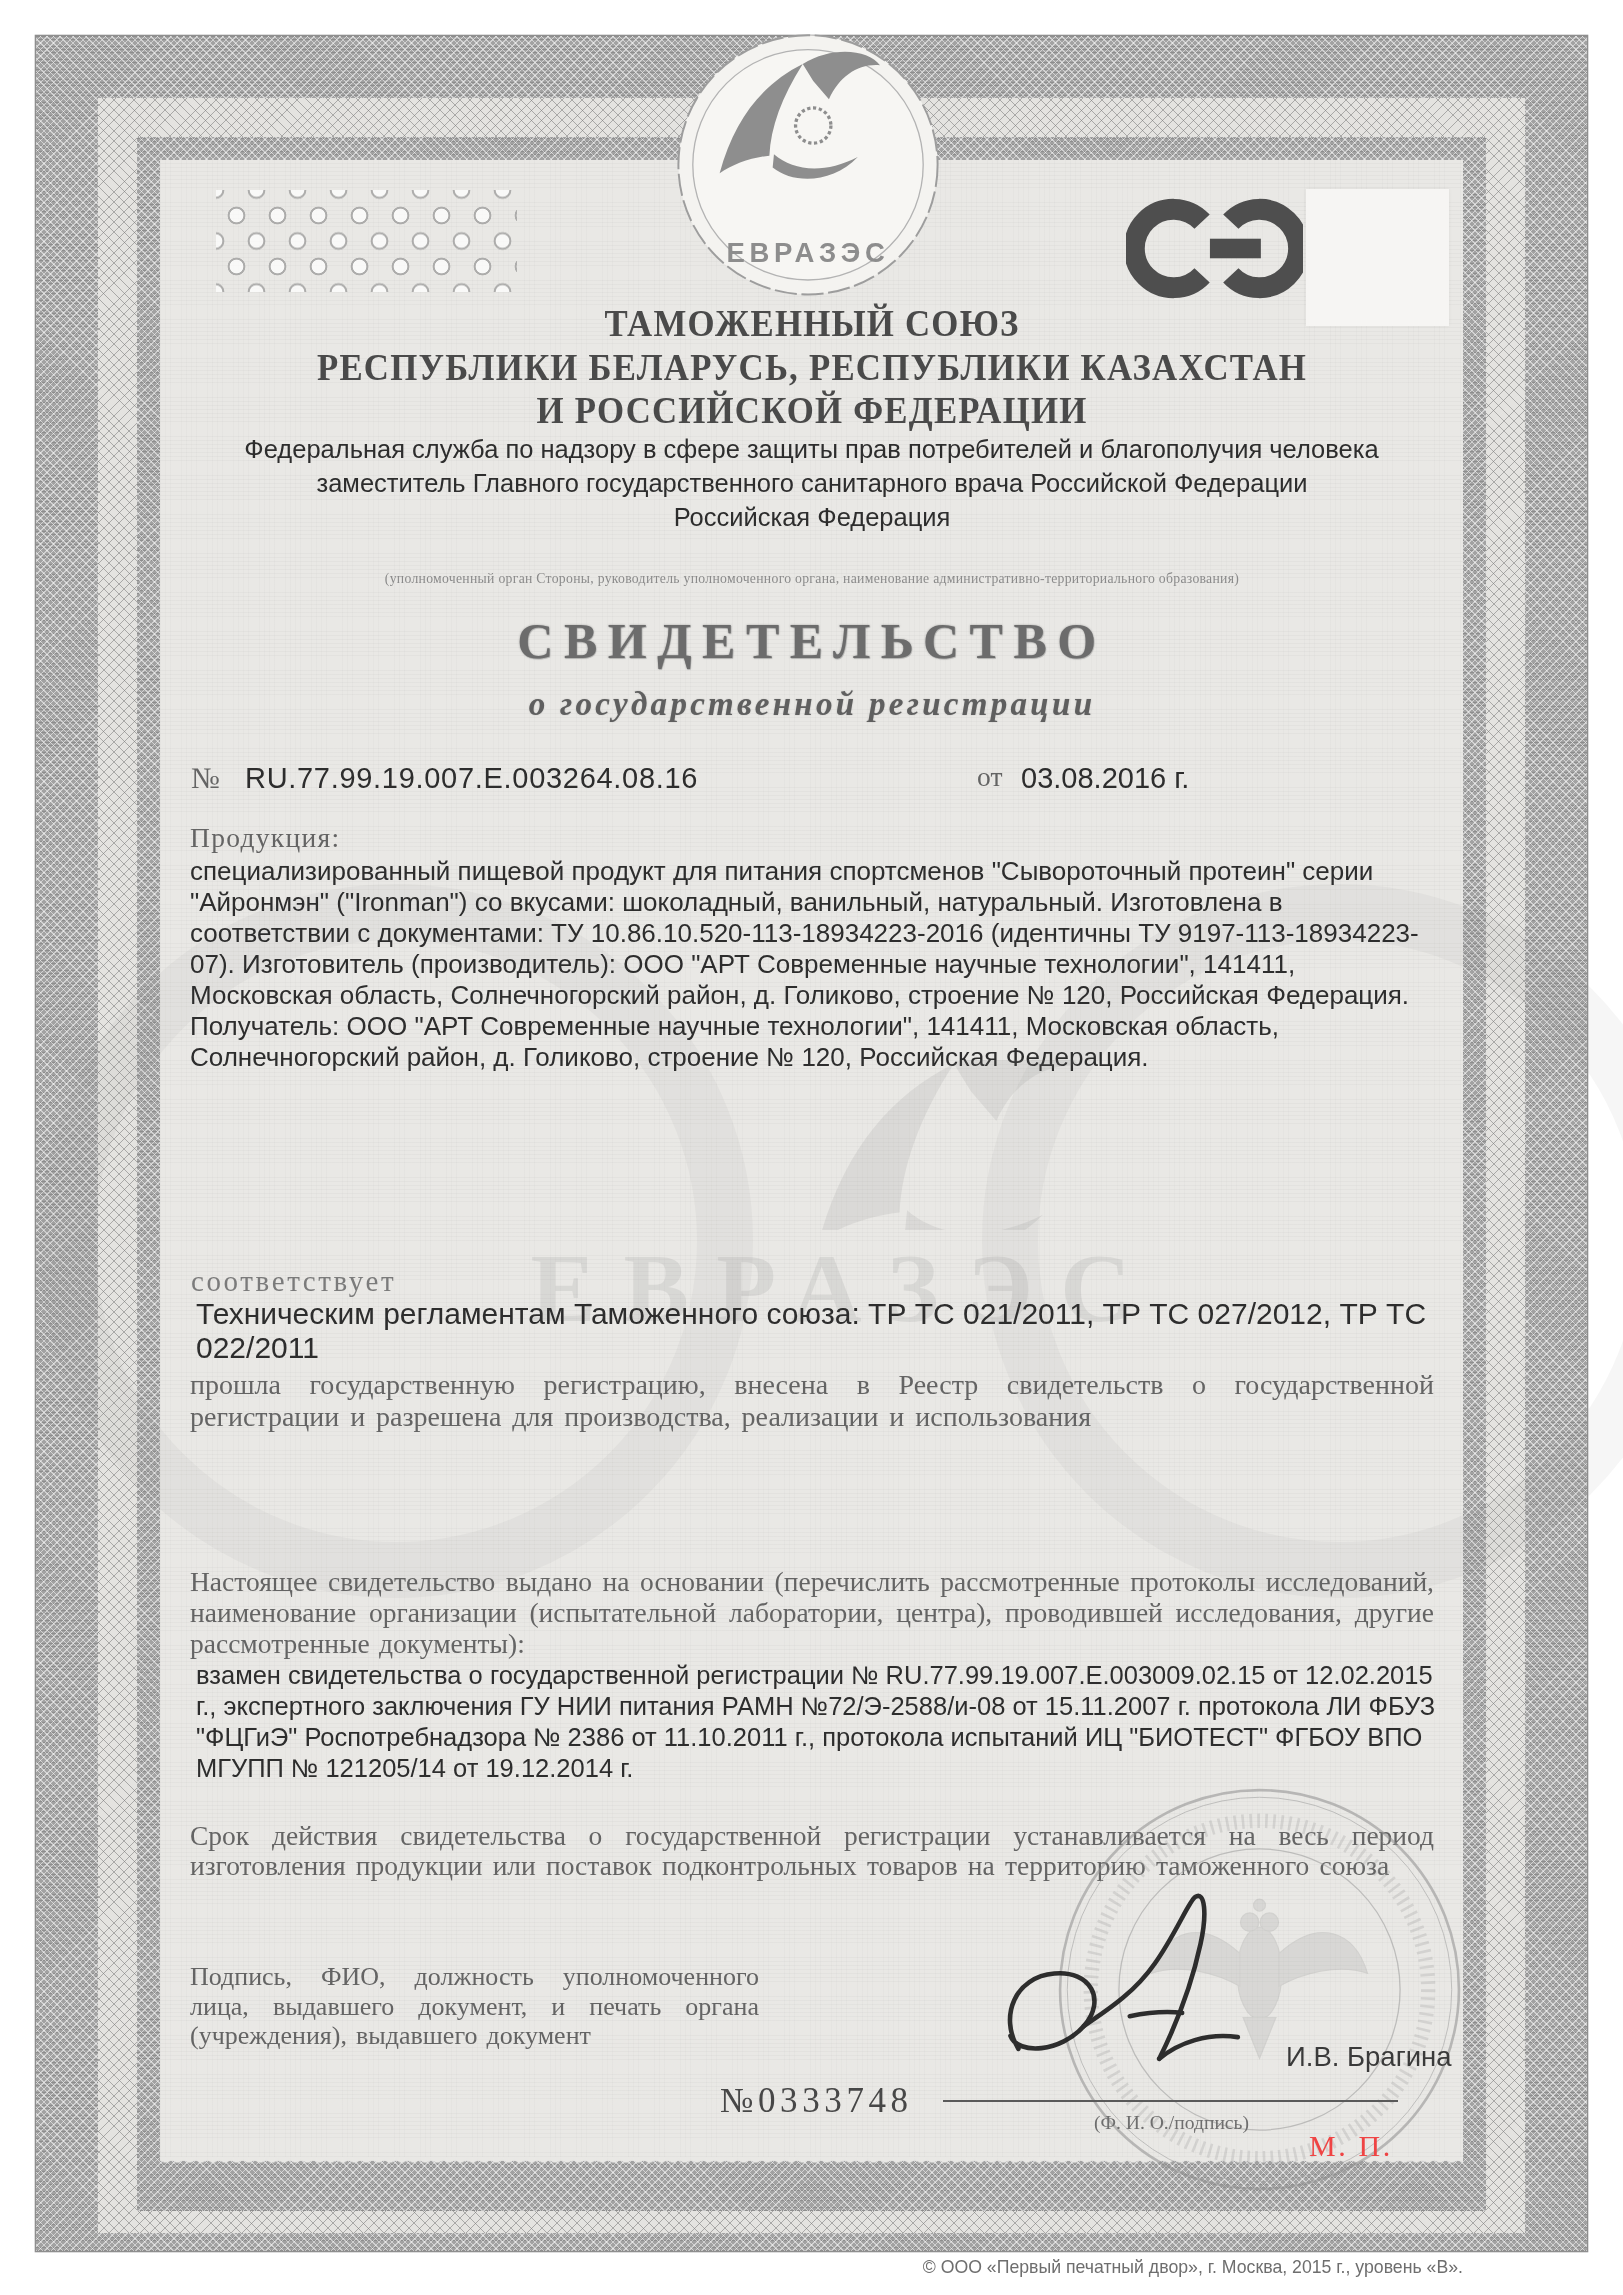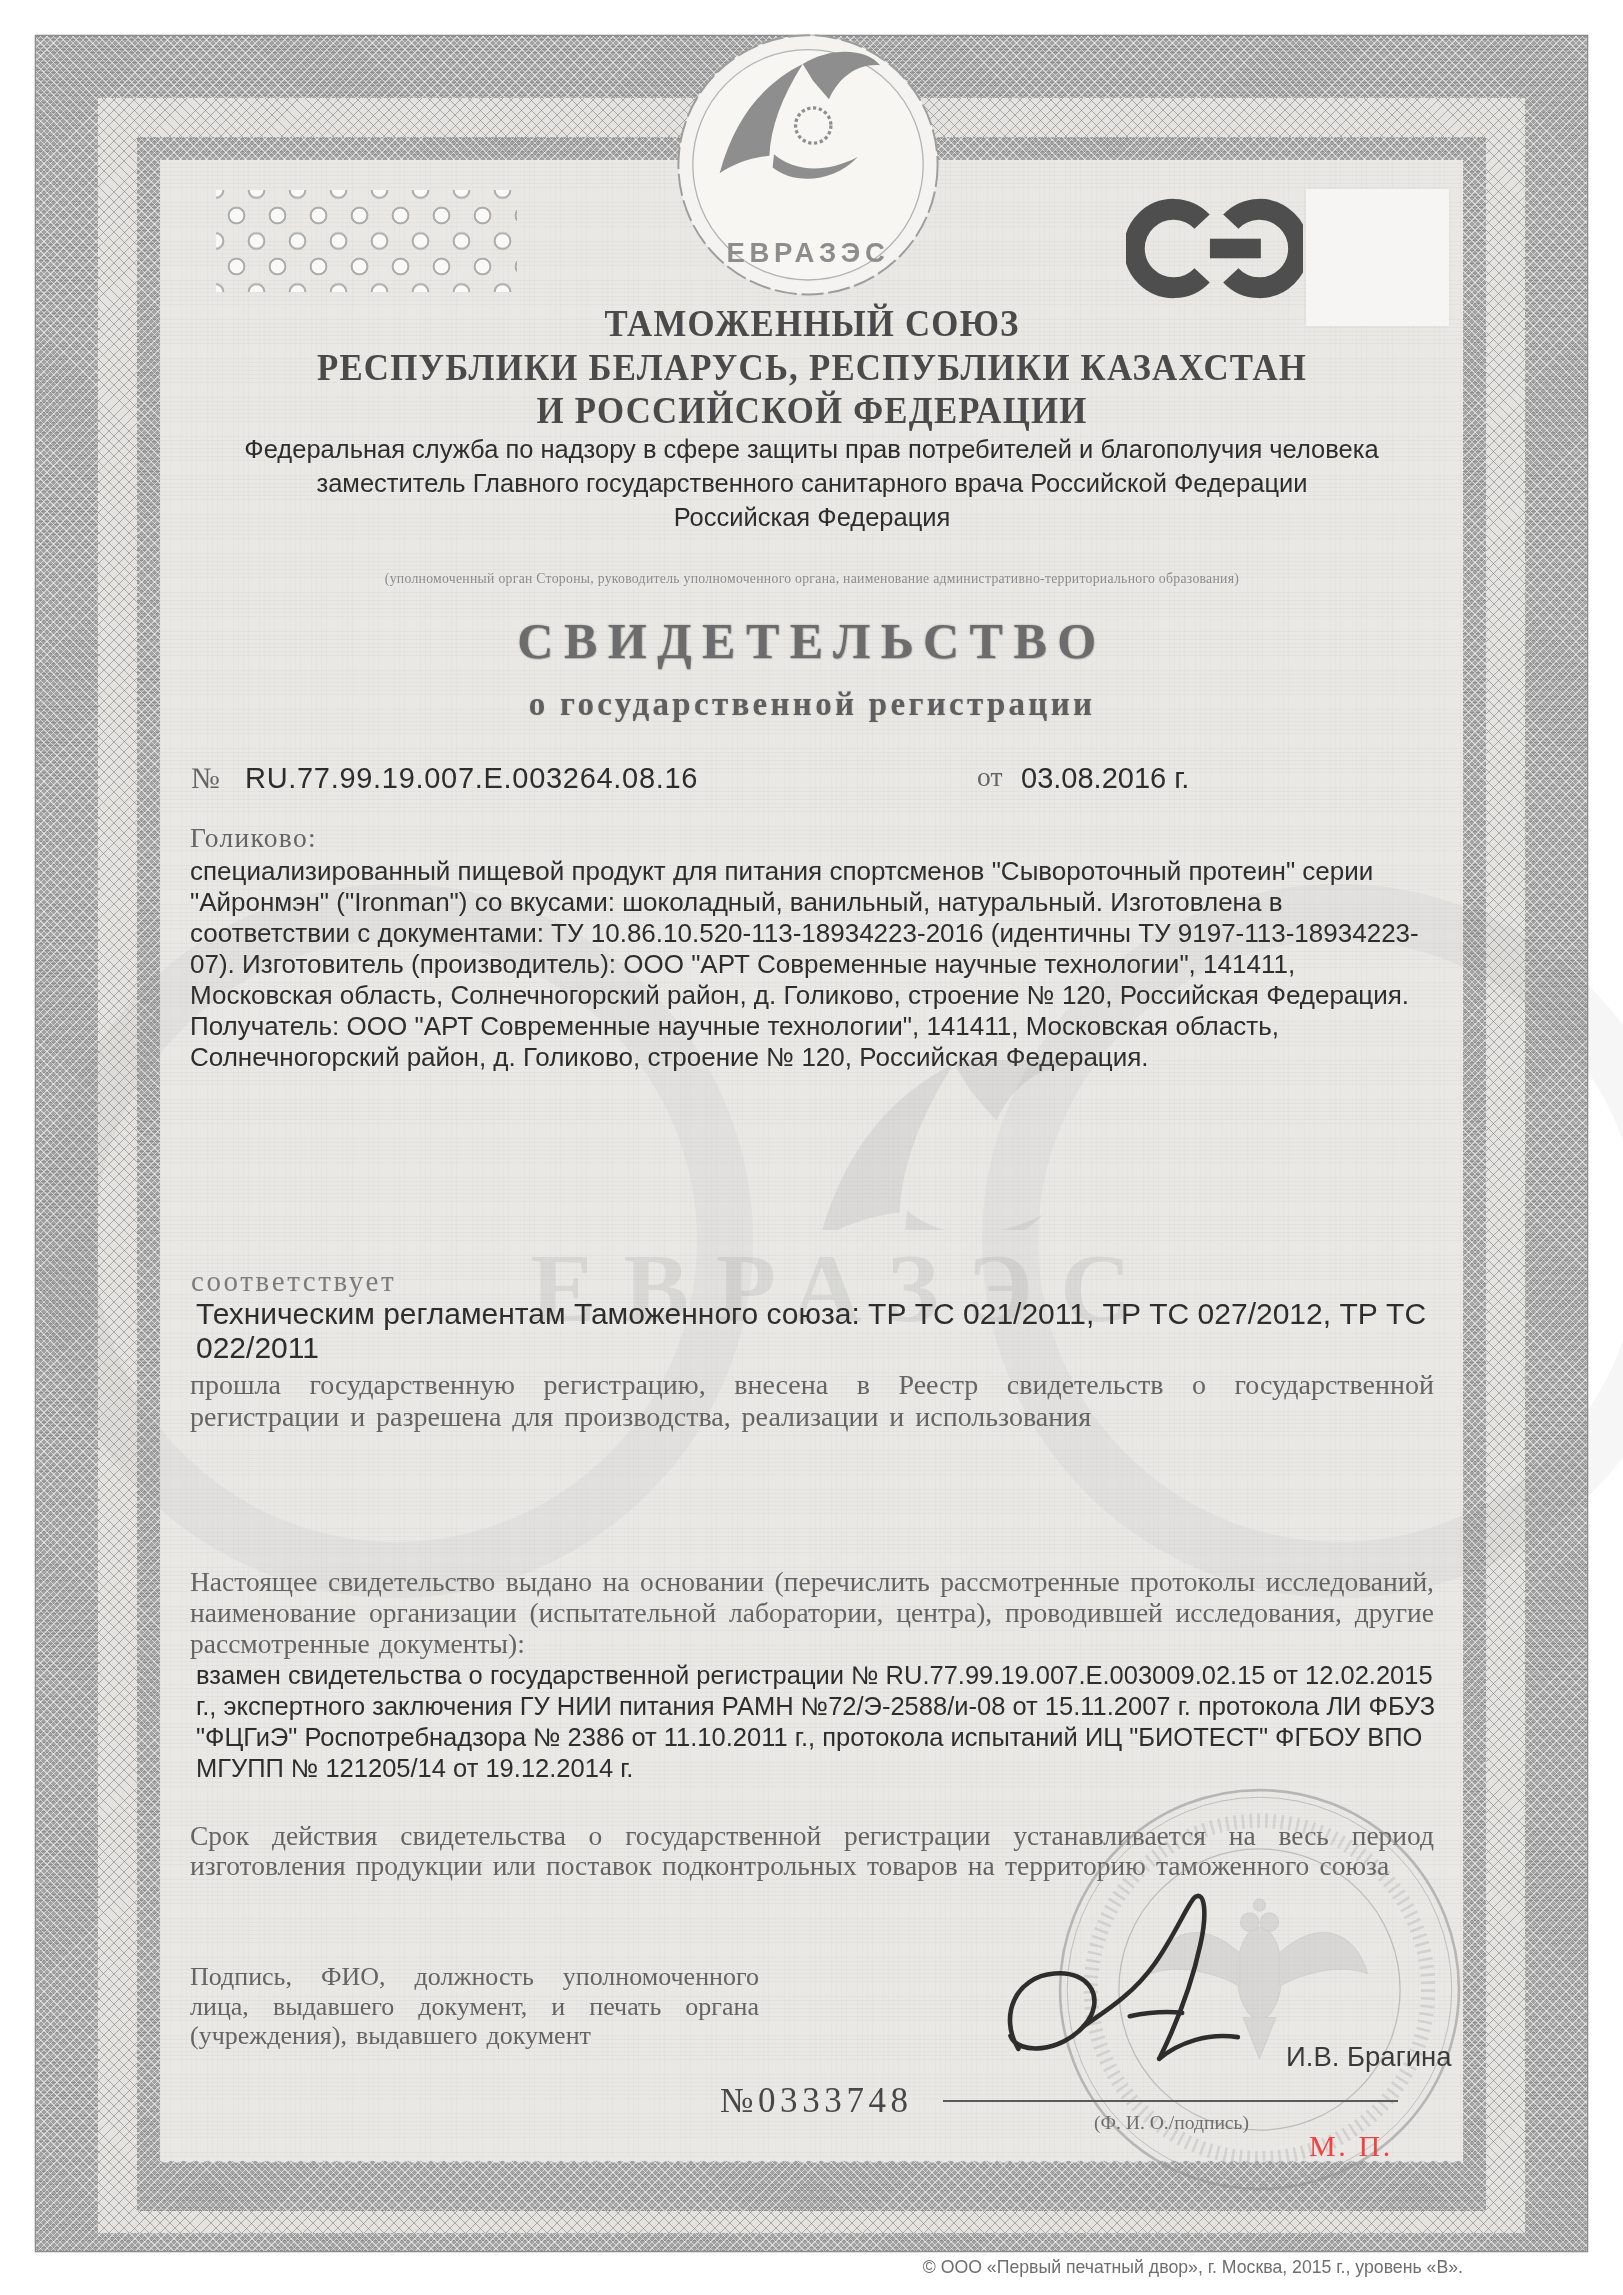--- a/index.html
+++ b/index.html
@@ -99,28 +99,28 @@
   <div class="abs serif union-line center" style="left:190px;top:346px;width:1244px;font-size:37px;">РЕСПУБЛИКИ БЕЛАРУСЬ, РЕСПУБЛИКИ КАЗАХСТАН</div>
   <div class="abs serif union-line center" style="left:190px;top:389px;width:1244px;font-size:37px;">И РОССИЙСКОЙ ФЕДЕРАЦИИ</div>
 
   <div class="abs sans dark-fill center" style="left:157px;top:435px;width:1309px;font-size:25.5px;">Федеральная служба по надзору в сфере защиты прав потребителей и благополучия человека</div>
   <div class="abs sans dark-fill center" style="left:190px;top:469px;width:1244px;font-size:25.5px;">заместитель Главного государственного санитарного врача Российской Федерации</div>
   <div class="abs sans dark-fill center" style="left:190px;top:503px;width:1244px;font-size:25.5px;">Российская Федерация</div>
 
   <div class="abs serif note-small center" style="left:190px;top:571px;width:1244px;">(уполномоченный орган Стороны, руководитель уполномоченного органа, наименование административно-территориального образования)</div>
 
   <div class="abs serif doc-title center" style="left:190px;top:612px;width:1244px;font-size:50px;">СВИДЕТЕЛЬСТВО</div>
-  <div class="abs serif doc-sub center" style="left:190px;top:686px;width:1244px;font-size:33px;">о государственной регистрации</div>
+  <div class="abs serif doc-sub center" style="left:190px;top:686px;width:1244px;font-size:33px;font-style:italic;">о государственной регистрации</div>
 
   <div class="abs serif gray-tpl" style="left:191px;top:761px;font-size:30px;">№</div>
   <div class="abs sans dark-fill" style="left:245px;top:762px;font-size:29px;letter-spacing:0.7px;">RU.77.99.19.007.E.003264.08.16</div>
   <div class="abs serif gray-tpl" style="left:977px;top:761px;font-size:27.5px;">от</div>
   <div class="abs sans dark-fill" style="left:1021px;top:762px;font-size:29px;">03.08.2016 г.</div>
 
-  <div class="abs serif gray-tpl" style="left:190px;top:822px;font-size:27.5px;letter-spacing:1.3px;">Голиково:</div>
+  <div class="abs serif gray-tpl" style="left:190px;top:822px;font-size:27.5px;letter-spacing:1.3px;">Продукция:</div>
   <div class="abs sans dark-fill" style="left:190px;top:856px;width:1250px;font-size:26px;line-height:31px;">специализированный пищевой продукт для питания спортсменов "Сывороточный протеин" серии "Айронмэн" ("Ironman") со вкусами: шоколадный, ванильный, натуральный. Изготовлена в соответствии с документами: ТУ 10.86.10.520-113-18934223-2016 (идентичны ТУ 9197-113-18934223-07). Изготовитель (производитель): ООО "АРТ Современные научные технологии", 141411, Московская область, Солнечногорский район, д. Голиково, строение № 120, Российская Федерация.  Получатель: ООО "АРТ Современные научные технологии", 141411, Московская область, Солнечногорский район, д. Голиково, строение № 120, Российская Федерация.</div>
 
   <div class="abs wm" style="left:419px;top:1060px;width:851px;height:275px;">
     <svg width="851" height="170" viewBox="0 0 440 88" style="opacity:.9">
       <g fill="#7a7a7a" transform="translate(160,-30) scale(0.55)">
         <path d="M85,225 C108,140 152,88 212,58 C180,108 163,155 161,198 C133,201 105,211 85,225 Z"></path>
         <path d="M212,58 C258,30 312,36 330,60 C298,57 268,76 252,112 L228,84 Z"></path>
         <path d="M168,196 C198,222 246,226 296,200 C258,240 198,242 166,216 Z"></path>
       </g>
     </svg>

